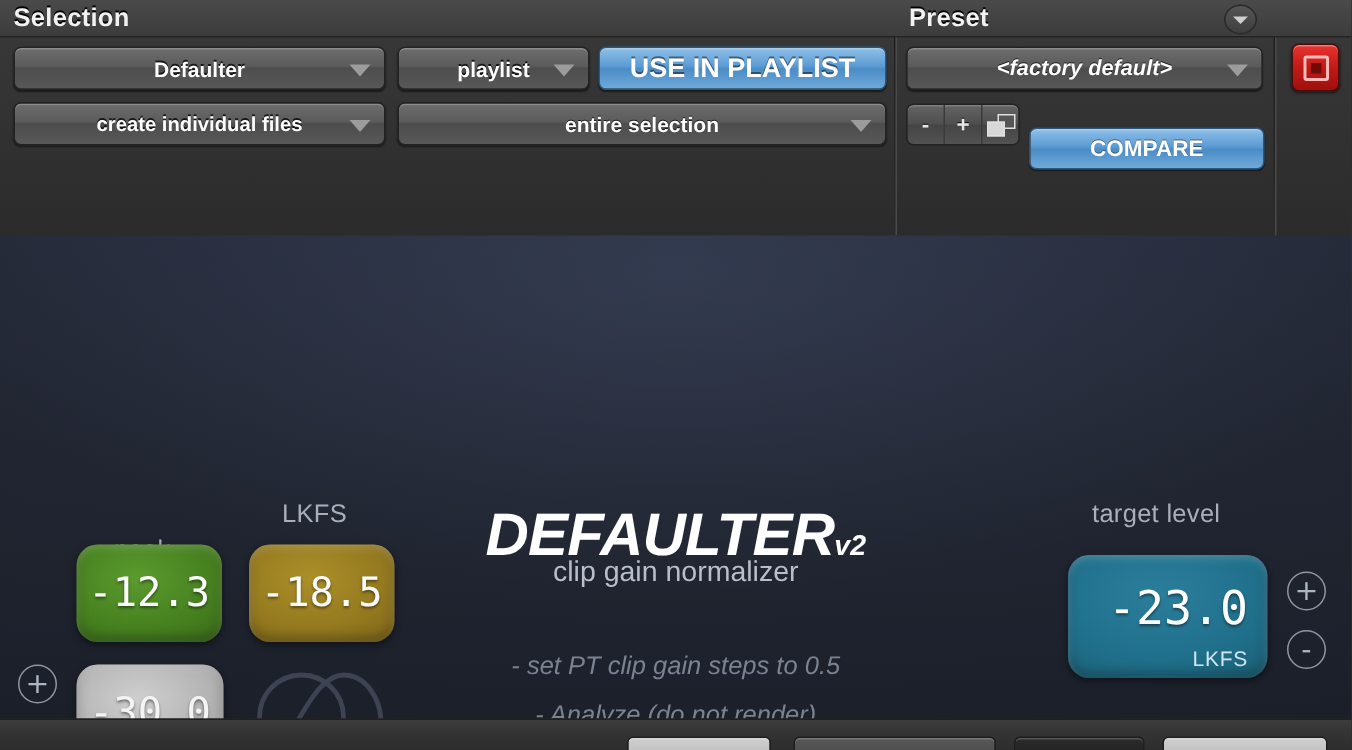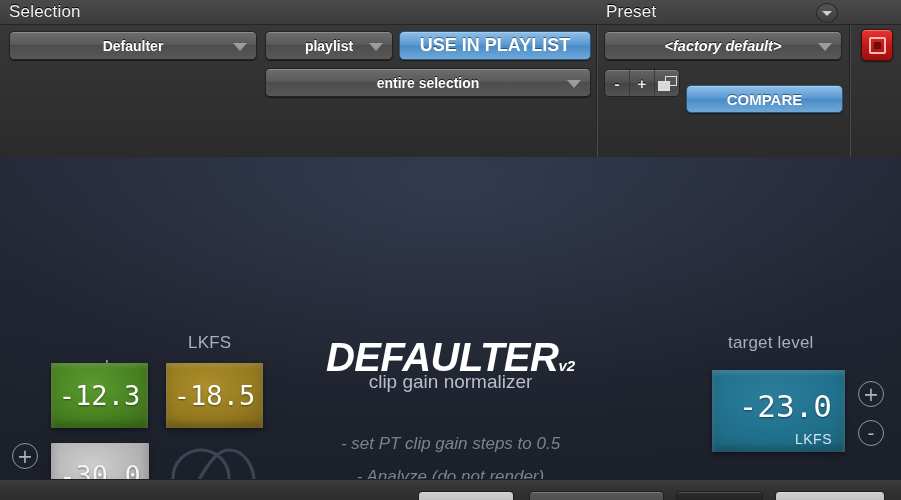--- a/index.html
+++ b/index.html
@@ -16,21 +16,21 @@
     position: absolute; left: 0; top: 0; width: 901px; height: 157px;
     background: linear-gradient(180deg,#3a3a3a 0%,#323232 52%,#2b2b2b 100%);
   }
   .chrome-titlebar {
     position: absolute; left: 0; top: 0; width: 901px; height: 25px;
     background: linear-gradient(180deg,#4a4a4a 0%,#3c3c3c 100%);
     border-bottom: 1px solid #242424;
   }
   .sec-title {
     position: absolute; top: 2px;
-    font-size: 17px; font-weight: normal; color: #f2f2f2;
+    font-size: 17px; font-weight: bold; color: #f2f2f2;
     text-shadow: 0 -1px 0 #000;
     letter-spacing: .2px;
   }
   #title-selection { left: 9px; }
   #title-preset { left: 606px; }
 
   .chev-circle {
     position: absolute; left: 816px; top: 3px;
     width: 22px; height: 20px; border-radius: 50%;
     background: linear-gradient(180deg,#555 0%,#3e3e3e 100%);
@@ -130,21 +130,21 @@
       linear-gradient(180deg,#242937 0%,#20242f 45%,#1b1f29 100%);
     overflow: hidden;
   }
 
   .lbl {
     position: absolute; color: #a9afba; font-size: 17px; letter-spacing: .2px;
     white-space: nowrap;
   }
 
   .valbox {
-    position: absolute; border-radius: 1px;
+    position: absolute; border-radius: 14px;
     display: flex; align-items: center; justify-content: center;
     font-family: "DejaVu Sans Mono", monospace;
     font-size: 27px; color: #fdfdfd;
     text-shadow: 0 1px 2px rgba(0,0,0,.45);
     box-shadow: inset 0 2px 6px rgba(255,255,255,.22), inset 0 -3px 8px rgba(0,0,0,.3), 0 2px 5px rgba(0,0,0,.45);
     cursor: pointer;
   }
   #val-peak      { left: 51px;  top: 206px; width: 97px; height: 65px;
                    background: radial-gradient(80% 80% at 42% 35%, #5a9b2e 0%, #46801f 65%, #3d6f1b 100%); }
   #val-lkfs      { left: 166px; top: 206px; width: 97px; height: 65px;
@@ -178,21 +178,21 @@
   #lbl-targetlvl { left: 728px; top: 176px; }
 
   #brand-logo { position: absolute; left: 168px; top: 283px; width: 98px; height: 74px; opacity: .55; }
 
   
   #plug-title {
     position: absolute; left: 0; right: 0; top: 178px; text-align: center;
     font-size: 40px; font-weight: bold; font-style: italic; color: #fff;
     letter-spacing: -.5px; white-space: nowrap;
   }
-  #plug-title .ver { font-size: 15px; vertical-align: baseline; letter-spacing: 0; }
+  #plug-title .ver { font-size: 19px; vertical-align: baseline; letter-spacing: 0; }
   #plug-sub {
     position: absolute; left: 0; right: 0; top: 214px; text-align: center;
     font-size: 19px; color: #b9bfc9;
   }
   .note {
     position: absolute; left: 0; right: 0; text-align: center;
     font-size: 17px; font-style: italic; color: #7b8391; white-space: nowrap;
   }
   #note-1 { top: 277px; }
   #note-2 { top: 310px; }
@@ -234,20 +234,24 @@
     </div>
 
     <div class="v-divider" id="div-1"></div>
     <div class="v-divider" id="div-2"></div>
 
     <div class="mbtn" id="btn-defaulter">
       <span>Defaulter</span>
       <span class="caret"></span>
     </div>
 
+    <div class="mbtn" id="btn-createfiles">
+      <span>create individual files</span>
+      <span class="caret"></span>
+    </div>
 
     <div class="mbtn" id="btn-playlist">
       <span>playlist</span>
       <span class="caret"></span>
     </div>
 
     <div class="mbtn blue" id="btn-useinplay">
       <span>USE IN PLAYLIST</span>
     </div>
 

